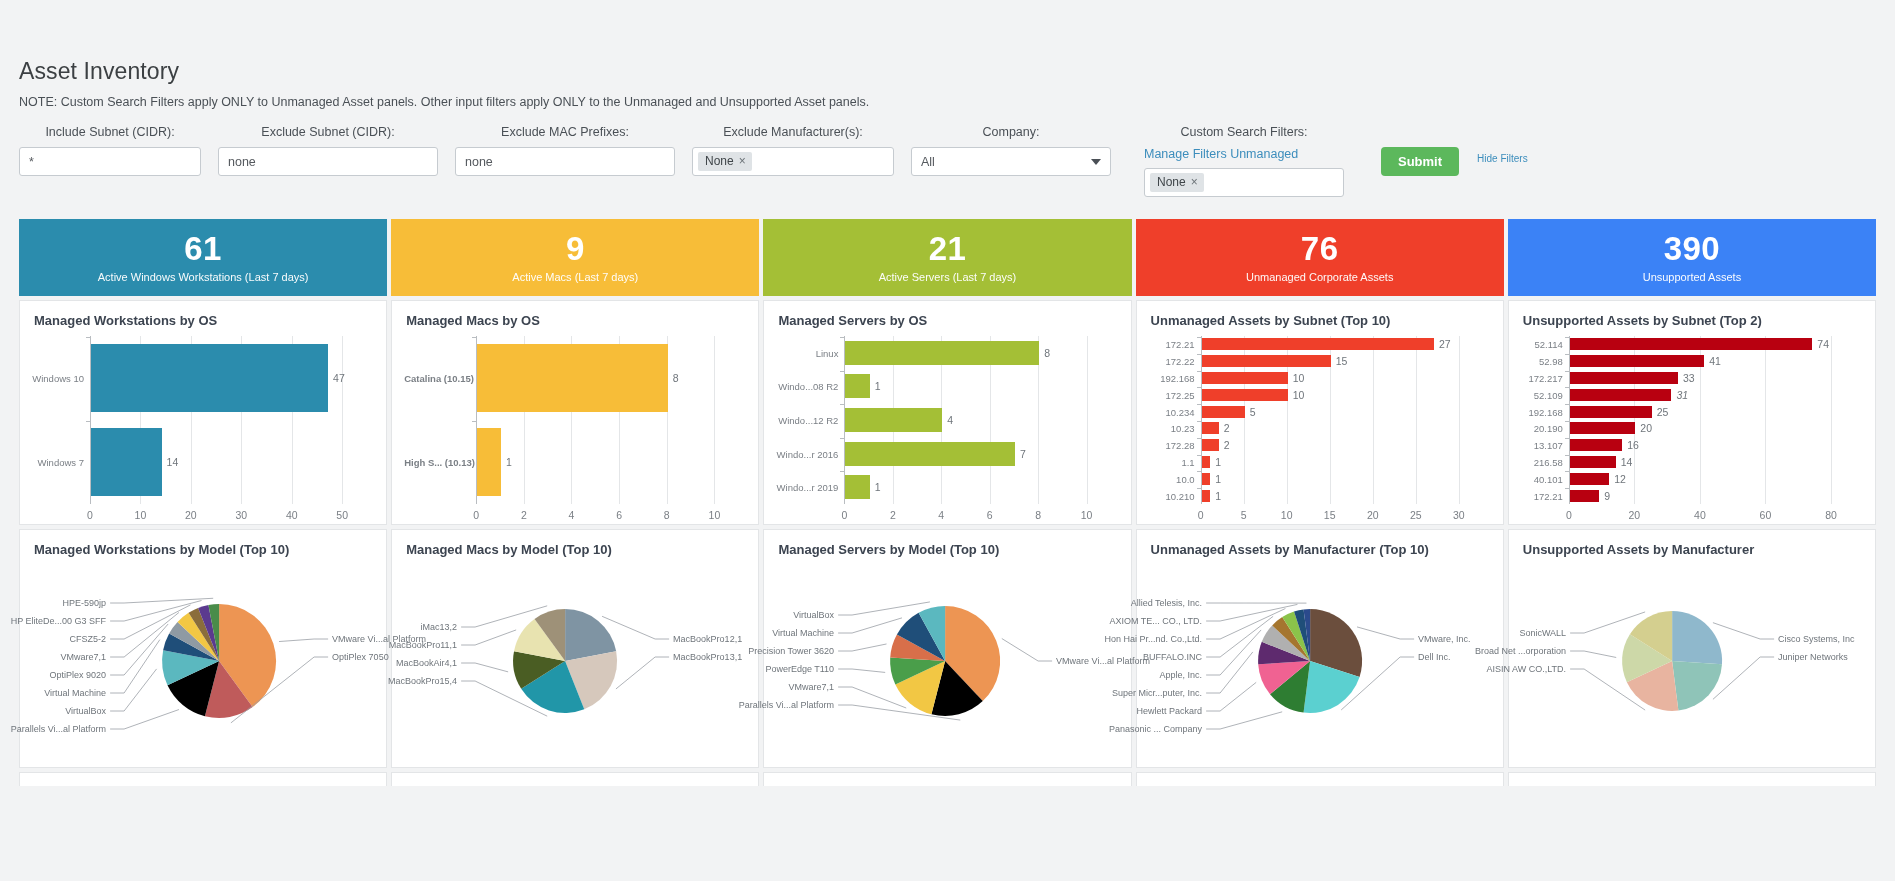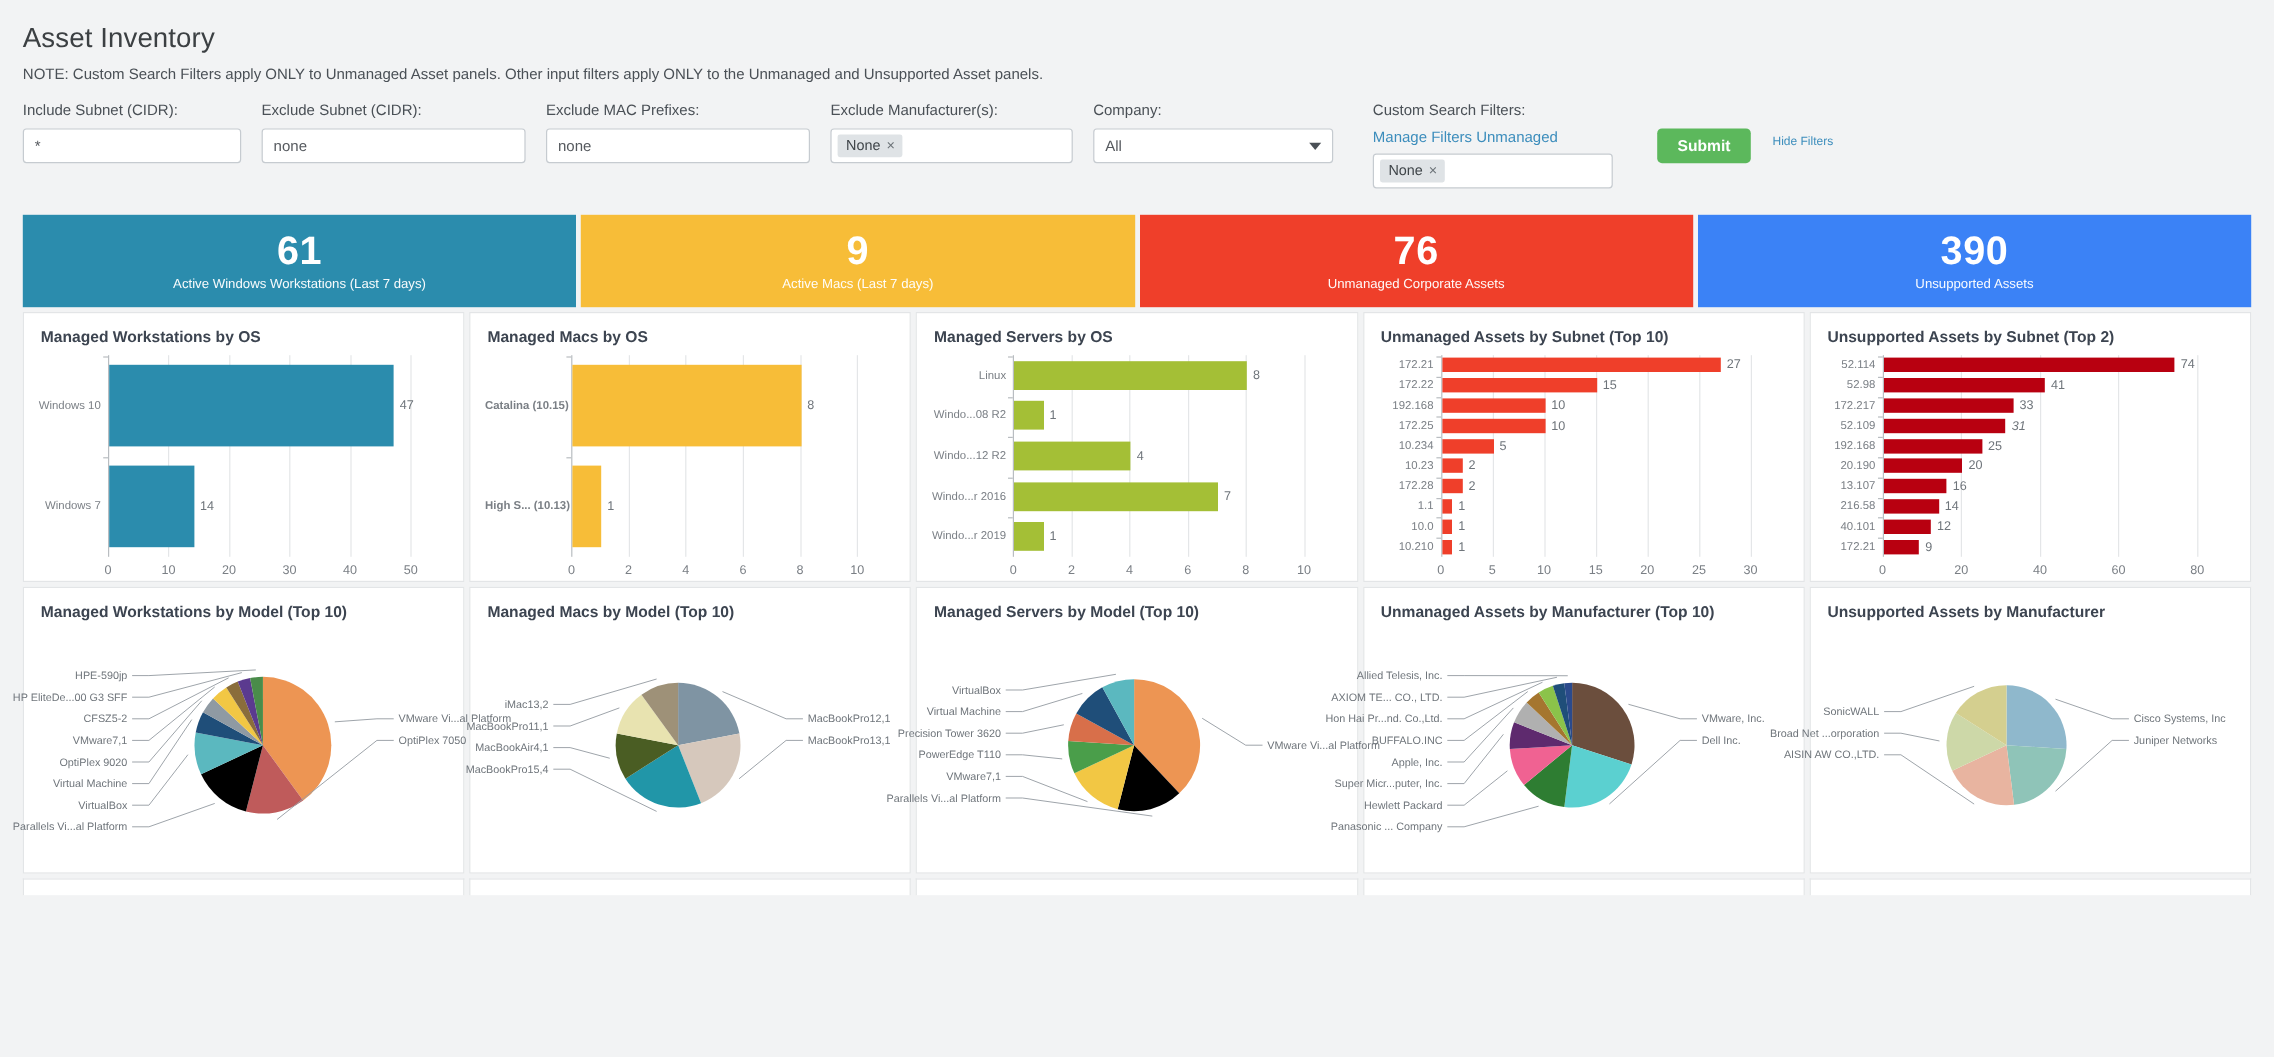--- a/index.html
+++ b/index.html
@@ -4,30 +4,30 @@
 <style>
   * { box-sizing: border-box; }
   html, body { margin:0; padding:0; }
   body {
     width:1895px; height:881px;
     background:#f2f3f4;
     font-family:"Liberation Sans", sans-serif;
     color:#33393f;
     overflow:hidden;
   }
-  .page { padding:14px 19px 0 19px; }
+  .page { padding:14px 19px 0 19px;margin-top:40px; }
 
   
   .page-title { font-size:23px; font-weight:400; color:#3c4043; letter-spacing:.1px; margin:4px 0 10px 0; }
   .note { font-size:12.5px; color:#4a5056; margin-bottom:16px; }
 
   
   .filters { display:flex; align-items:flex-start; gap:0; position:relative; height:78px; }
   .fgroup { margin-right:17px; }
-  .flabel { font-size:12.5px; color:#4a5056; margin-bottom:7px; height:15px; }
+  .flabel { font-size:12.5px; color:#4a5056; margin-bottom:7px; height:15px;text-align:center; }
   .finput {
     height:29px; border:1px solid #c6cbd0; border-radius:3px; background:#fff;
     font-size:12.5px; color:#55595e; padding:0 9px; display:flex; align-items:center;
   }
   .w1 { width:182px; } .w2 { width:220px; } .w3 { width:220px; } .w4 { width:202px; }
   .tokenbox { padding:0 5px; }
   .token {
     background:#dfe3e6; color:#3f4549; font-size:12px; border-radius:2px;
     padding:3px 6px 4px 7px; display:inline-flex; align-items:center; gap:5px;
     line-height:1; white-space:nowrap;
@@ -141,20 +141,24 @@
   </div>
 
   <div class="kpi-row" id="kpi-row">
       <div class="kpi" style="background: rgb(43, 140, 173);">
         <div class="kpi-num">61</div>
         <div class="kpi-lbl">Active Windows Workstations (Last 7 days)</div>
       </div>
       <div class="kpi" style="background: rgb(247, 189, 56);">
         <div class="kpi-num">9</div>
         <div class="kpi-lbl">Active Macs (Last 7 days)</div>
+      </div>
+      <div class="kpi" style="background: rgb(164, 191, 54);">
+        <div class="kpi-num">21</div>
+        <div class="kpi-lbl">Active Servers (Last 7 days)</div>
       </div>
       <div class="kpi" style="background: rgb(239, 63, 42);">
         <div class="kpi-num">76</div>
         <div class="kpi-lbl">Unmanaged Corporate Assets</div>
       </div>
       <div class="kpi" style="background: #3b82f6;">
         <div class="kpi-num">390</div>
         <div class="kpi-lbl">Unsupported Assets</div>
       </div>
     </div>

